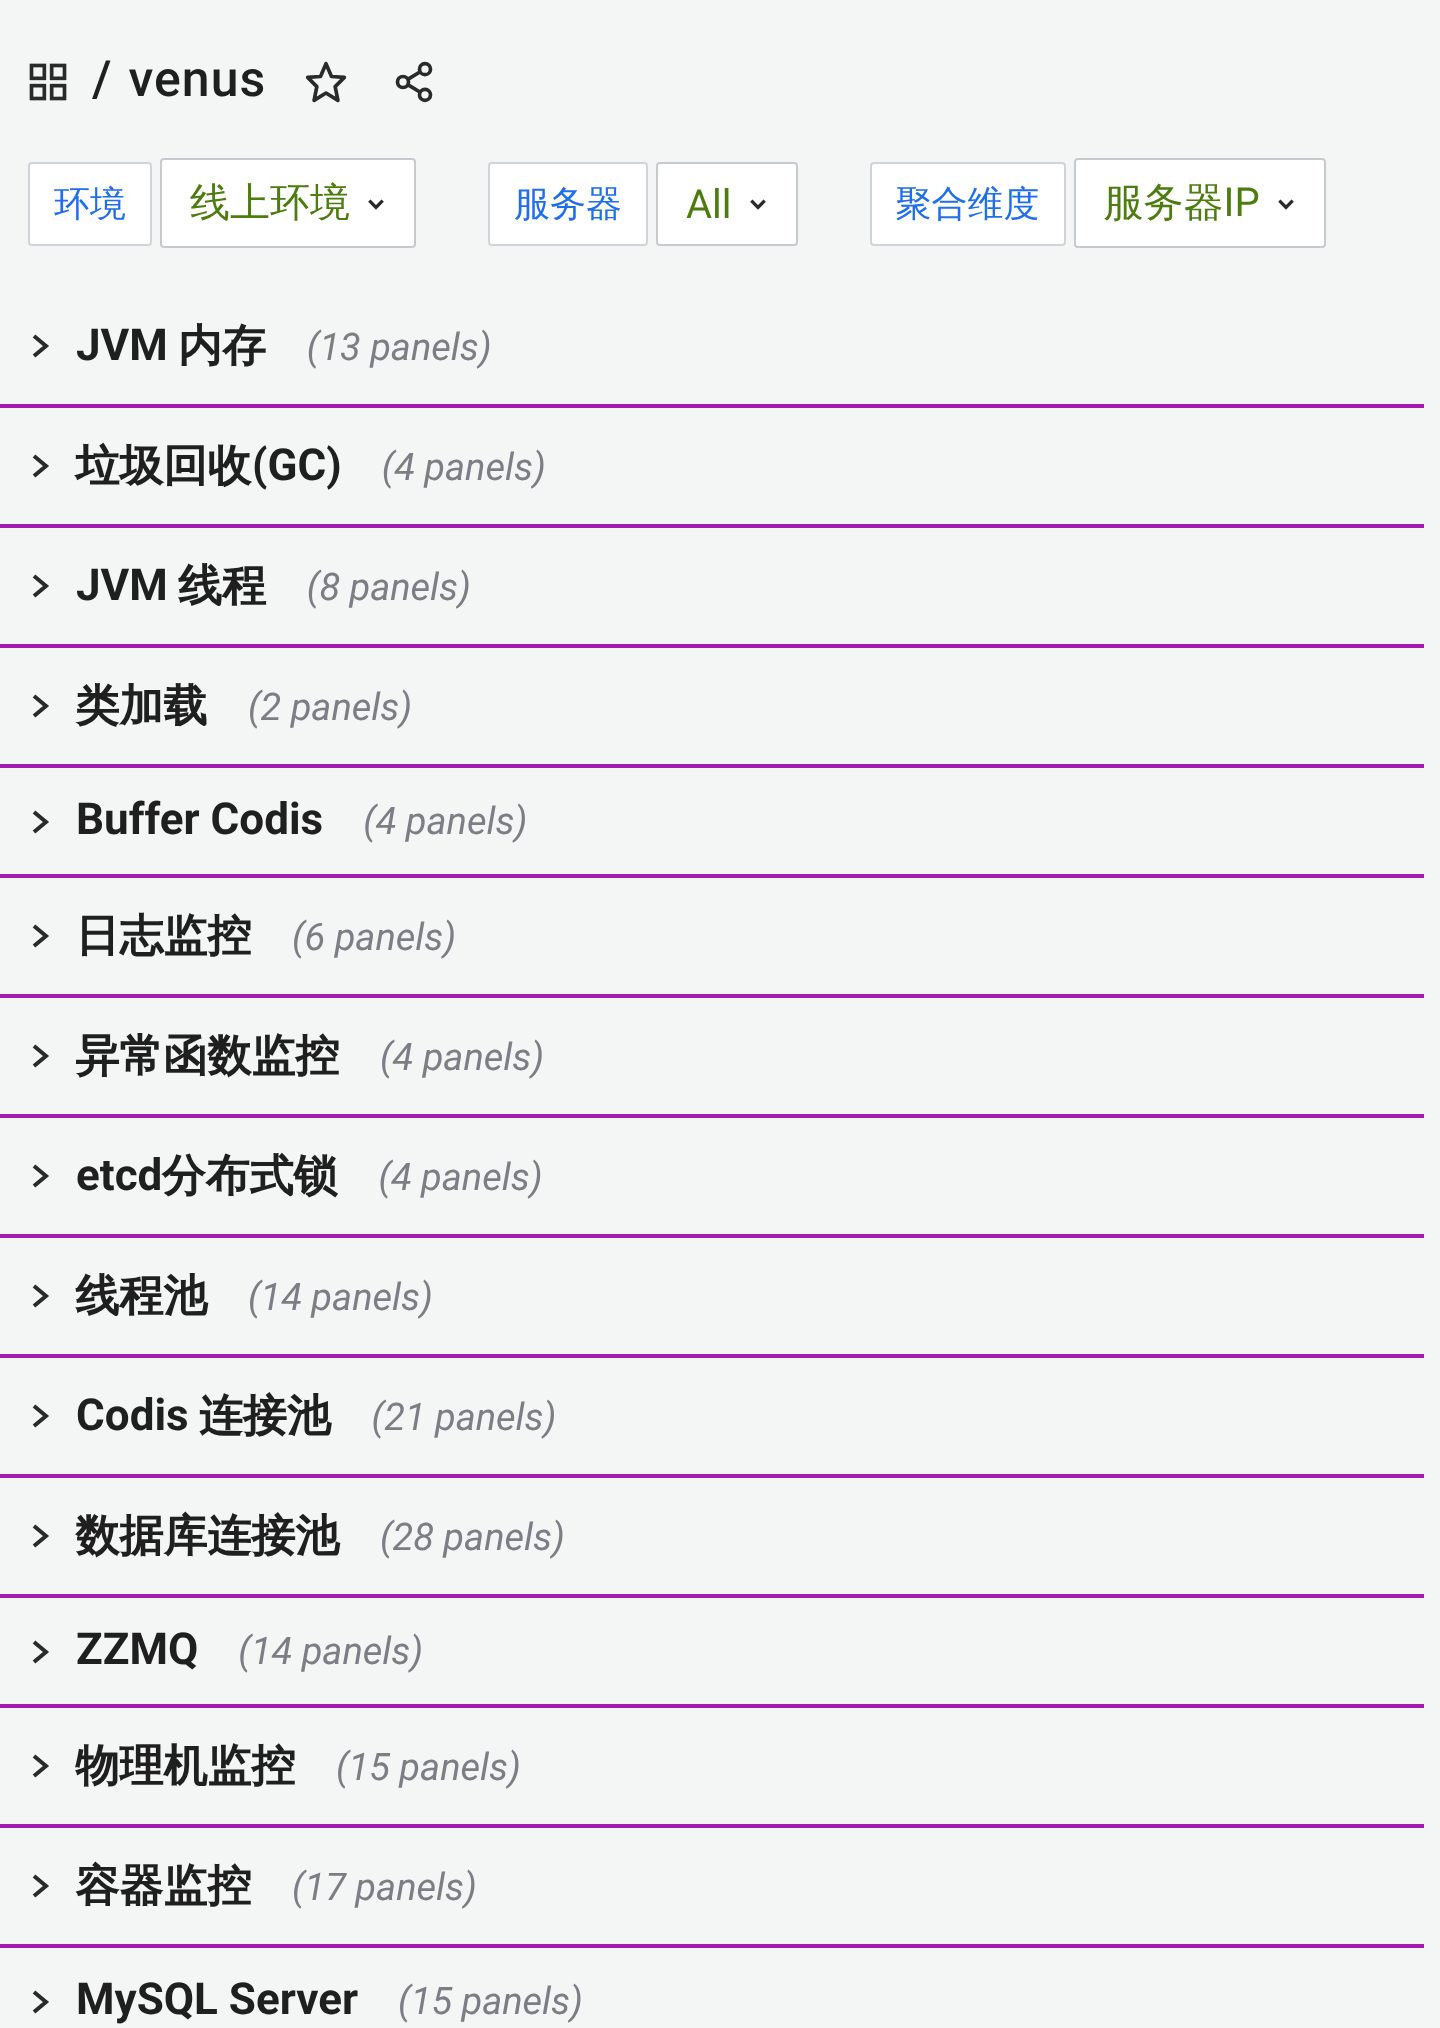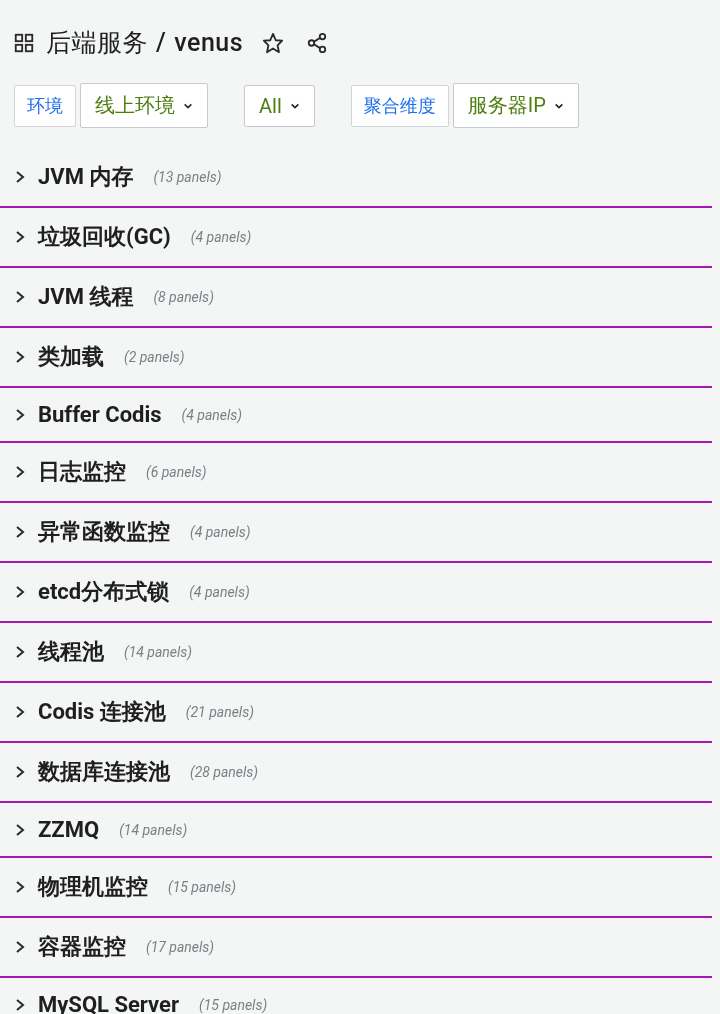--- a/index.html
+++ b/index.html
@@ -96,40 +96,39 @@
       justify-content: center;
       flex-shrink: 0;
     }
     .row-chevron svg { width: 10px; height: 14px; }
     .row-title {
       font-size: 22px;
       font-weight: 700;
       color: #1f1f20;
     }
     .row-count {
-      font-size: 14px;
+      font-size: 19px;
       font-style: italic;
       color: #7b7f85;
       margin-left: 10px;
     }
   </style>
 </head>
 <body>
 
 <div class="header">
   <span class="dash-icon">
     <svg viewBox="0 0 24 24" fill="none" stroke="#2a2a2a" stroke-width="2">
       <rect x="3" y="3" width="7" height="7"></rect>
       <rect x="14" y="3" width="7" height="7"></rect>
       <rect x="3" y="14" width="7" height="7"></rect>
       <rect x="14" y="14" width="7" height="7"></rect>
     </svg>
   </span>
   <span class="breadcrumb">
-    <span>后端服务</span>
     <span>/</span>
     <span>venus</span>
   </span>
   <span class="star-icon">
     <svg viewBox="0 0 24 24" fill="none" stroke="#2a2a2a" stroke-width="2" stroke-linejoin="round">
       <polygon points="12 2 15 9 22 9.5 17 14.5 18.5 22 12 18 5.5 22 7 14.5 2 9.5 9 9"></polygon>
     </svg>
   </span>
   <span class="share-icon">
     <svg viewBox="0 0 24 24" fill="none" stroke="#2a2a2a" stroke-width="2">
@@ -149,20 +148,21 @@
       <span>线上环境</span>
       <span class="chevron-down">
         <svg viewBox="0 0 12 12" fill="none" stroke="#2a2a2a" stroke-width="2">
             <polyline points="2 4 6 8 10 4"></polyline>
           </svg>
       </span>
     </div>
   </div>
   <div class="filter-gap"></div>
   <div class="filter-group">
+    <div class="filter-label">服务器</div>
     <div class="filter-select">
       <span>All</span>
       <span class="chevron-down">
         <svg viewBox="0 0 12 12" fill="none" stroke="#2a2a2a" stroke-width="2">
             <polyline points="2 4 6 8 10 4"></polyline>
           </svg>
       </span>
     </div>
   </div>
   <div class="filter-gap"></div>

